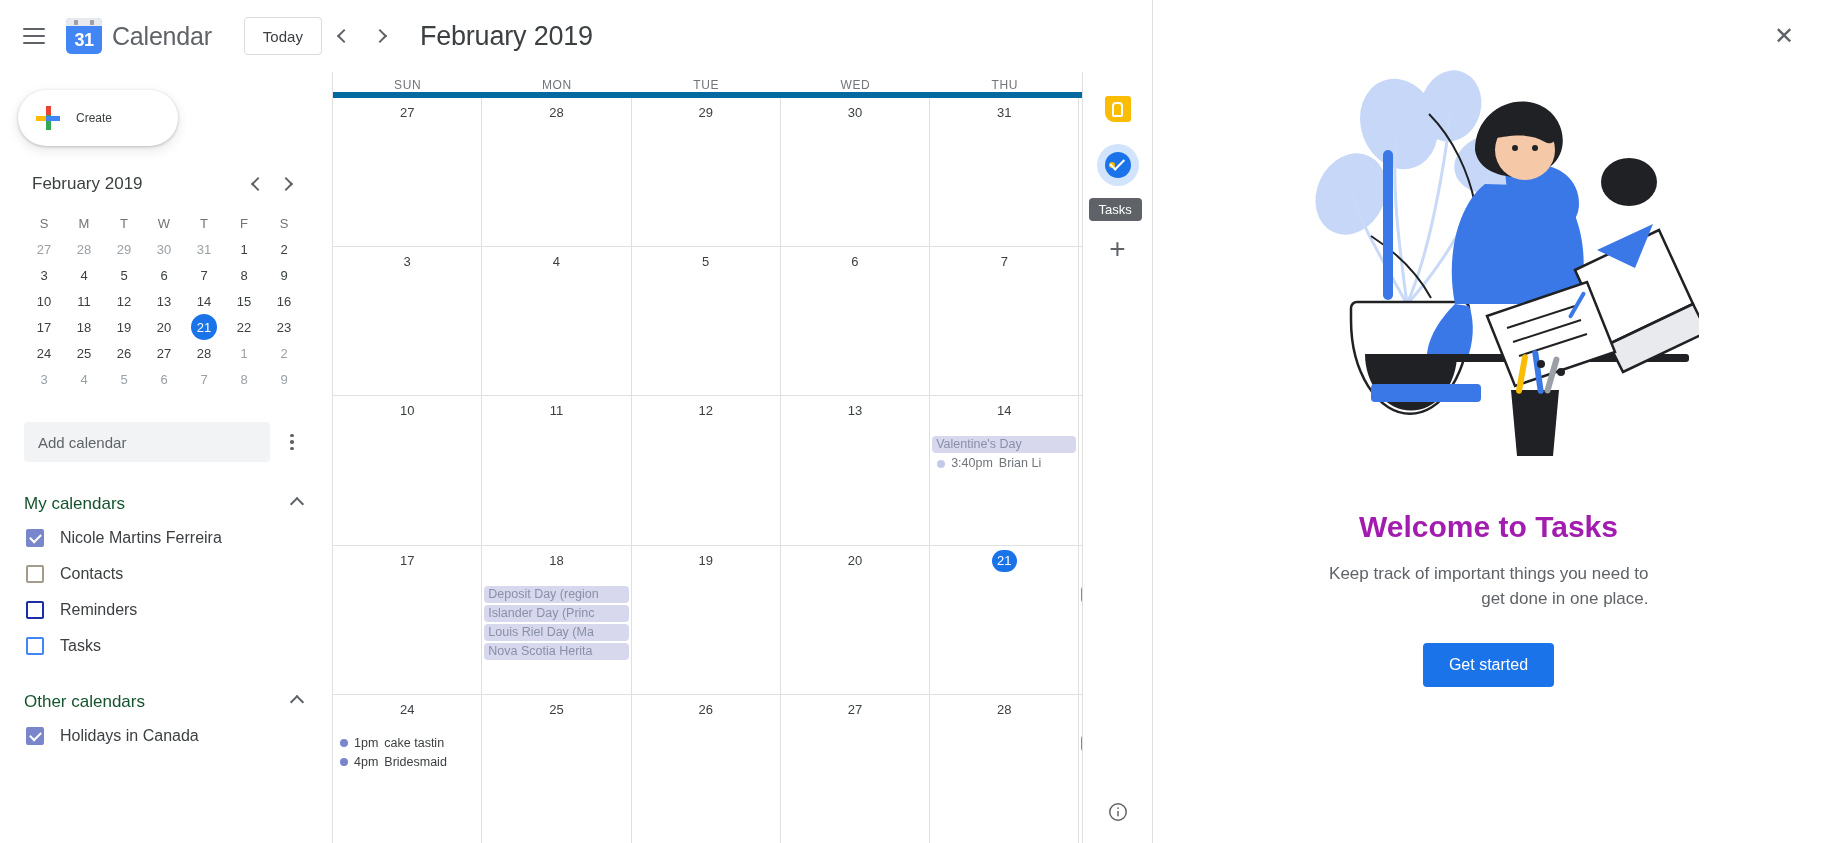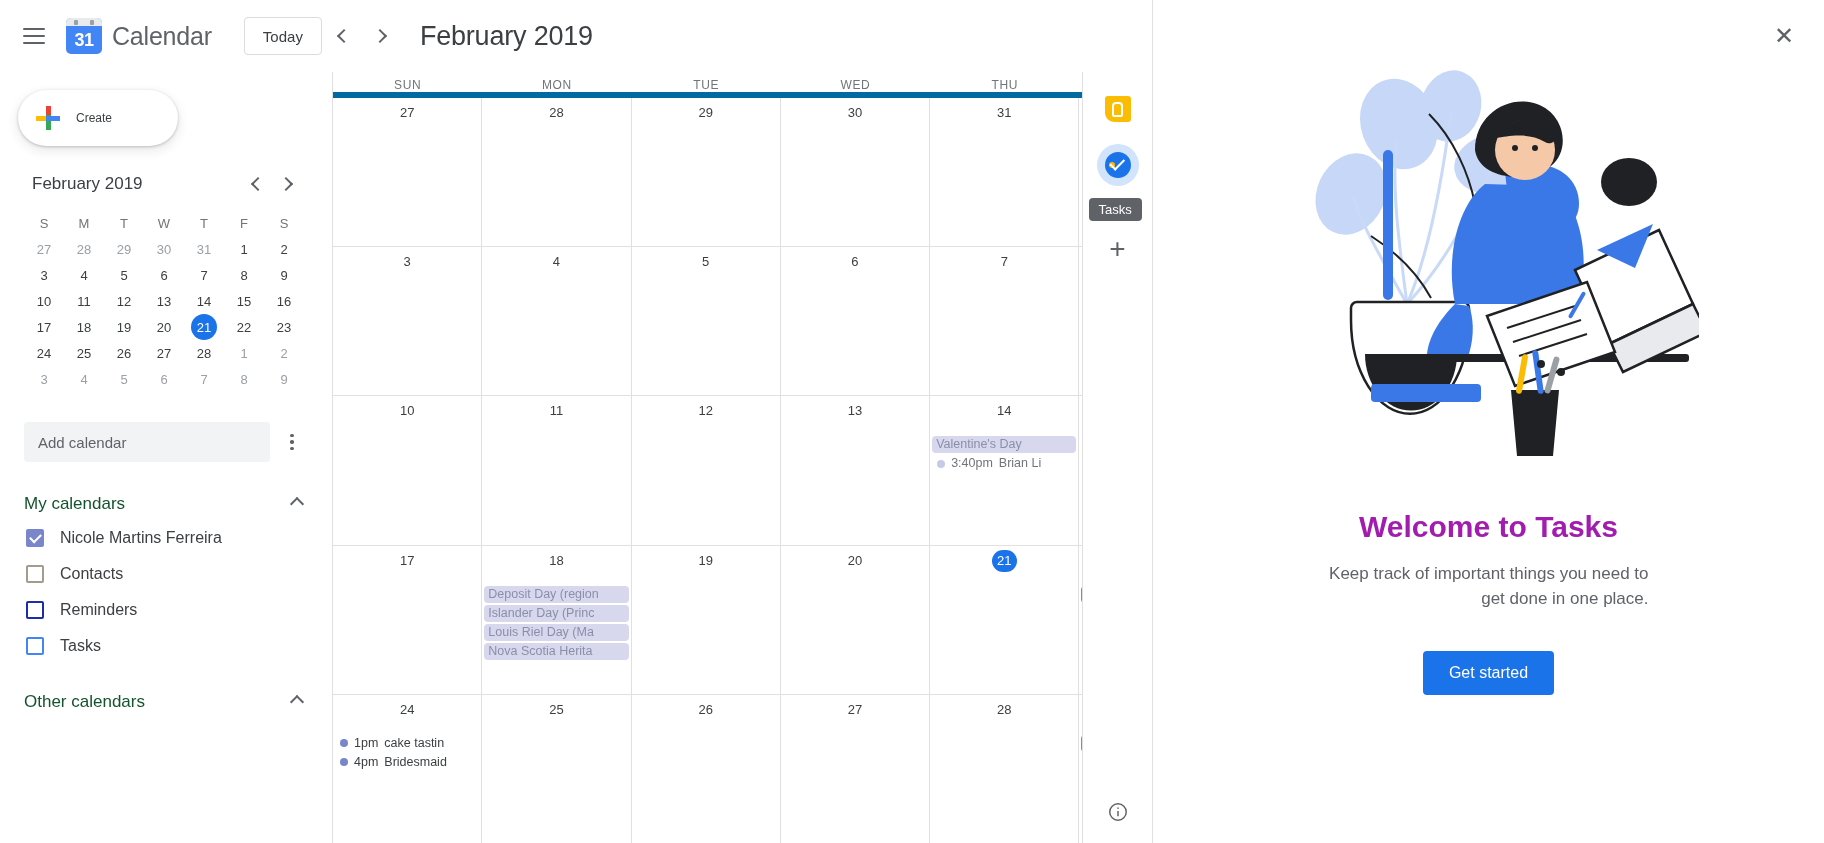--- a/index.html
+++ b/index.html
@@ -171,21 +171,21 @@
   
   .tasks-panel { position:absolute; top:0; right:0; width:672px; height:843px; background:#fff;
     border-left:1px solid #e0e0e0; display:flex; flex-direction:column; align-items:center; }
   .panel-close { position:absolute; top:14px; right:18px; width:44px;height:44px;border-radius:50%;
     display:flex;align-items:center;justify-content:center; cursor:pointer; color:#5f6368; font-size:24px;
     font-weight:300; }
   .illus { width:420px; height:450px; margin-top:54px; position:relative; }
   .panel-title { font-size:30px; color:#a21caf; font-weight:700; margin-top:6px; }
   .panel-sub { font-size:17px; color:#5f6368; text-align:right; line-height:1.45; margin-top:18px;
     width:320px; }
-  .get-started { margin-top:40px; background:#1a73e8; color:#fff; border:none; border-radius:4px;
+  .get-started { margin-top:32px; background:#1a73e8; color:#fff; border:none; border-radius:4px;
     height:44px; padding:0 26px; font-size:16px; cursor:pointer; font-family:"Liberation Sans", sans-serif;}
   .info-icon { position:absolute; bottom:10px; left:-58px; width:34px;height:34px; border-radius:50%;
     display:flex;align-items:center;justify-content:center; cursor:pointer; }
 </style>
 </head>
 <body>
 
 <div class="app">
 
   <div class="header">
@@ -376,20 +376,26 @@
             <span class="cal-label">Tasks</span>
           </div>
         </div>
     </div>
 
     <div class="cal-section" style="margin-top:22px;text-align:center;">
       <div class="cal-section-head">
         <span class="cal-section-title">Other calendars</span>
         <span class="collapse-chev"></span>
       </div>
+      <div id="other-cal-list">
+          <div class="cal-item">
+            <span class="cbox checked" style="background: rgb(121, 134, 203); border: 2px solid rgb(121, 134, 203);"></span>
+            <span class="cal-label">Holidays in Canada</span>
+          </div>
+        </div>
     </div>
   </div>
 
   <div class="grid-wrap">
     <div class="dow-row" id="dow-row">
         <div class="dow">SUN</div>
         <div class="dow">MON</div>
         <div class="dow">TUE</div>
         <div class="dow">WED</div>
         <div class="dow">THU</div>

